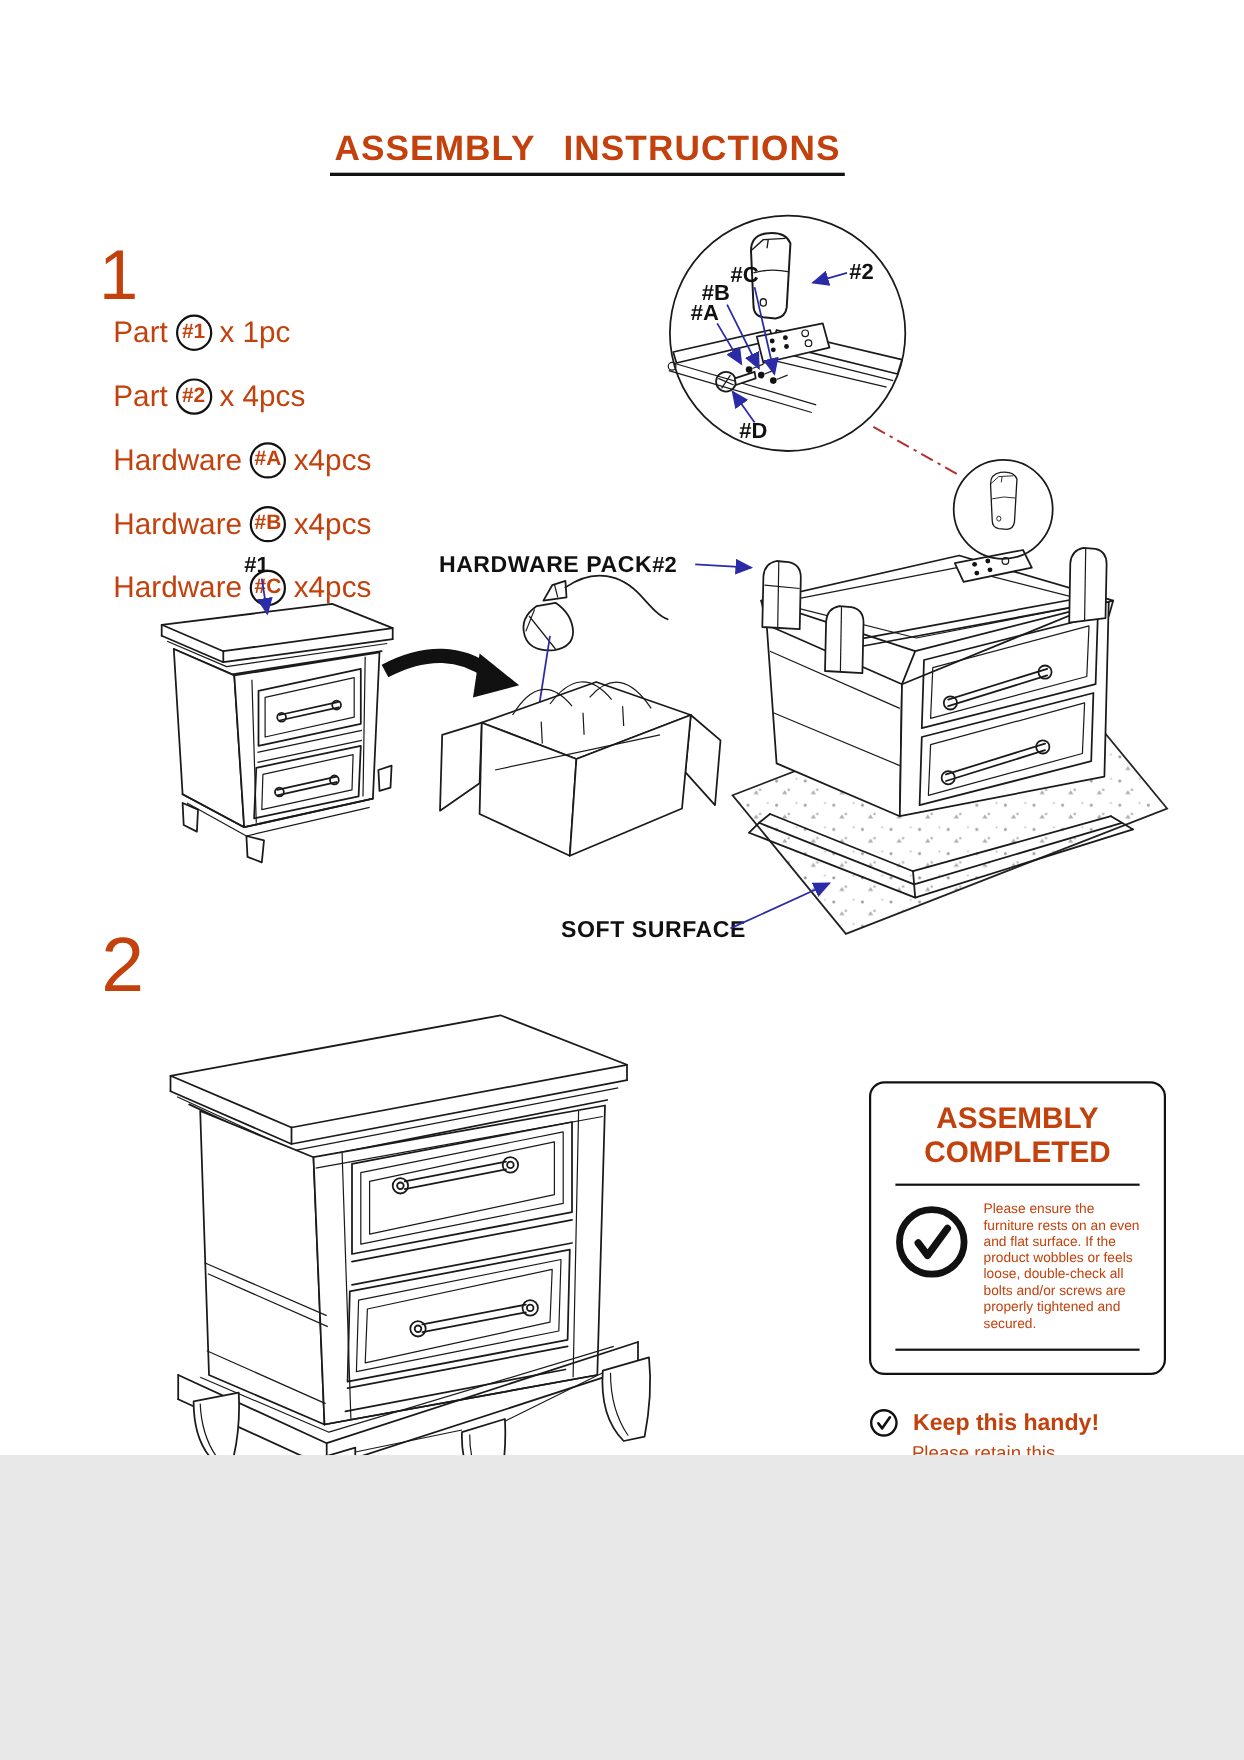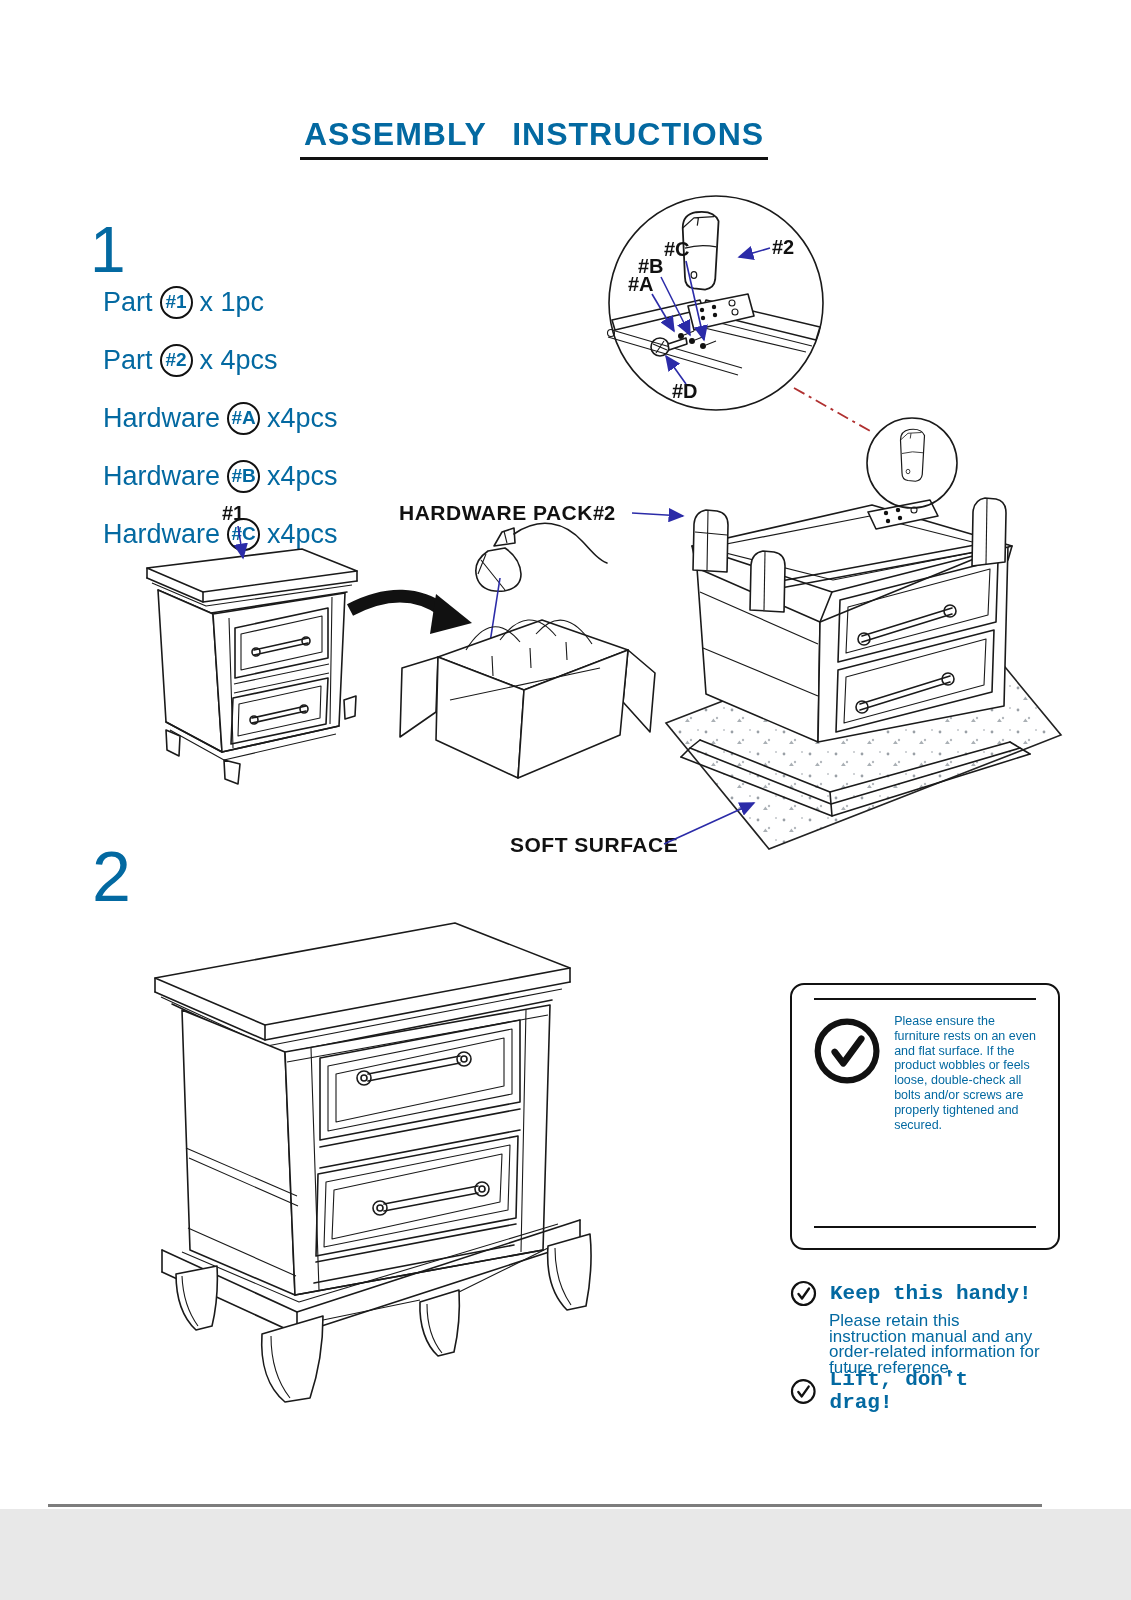--- a/index.html
+++ b/index.html
@@ -1,17 +1,17 @@
 <!DOCTYPE html>
 <html><head>
 <meta charset="utf-8">
 <style>
   html,body{margin:0;padding:0;background:#e8e8e8;}
-  .page{position:relative;width:1131px;height:1509px;background:#ffffff;margin:0 auto;
-        font-family:"Liberation Sans",sans-serif;color:#0369a1;overflow:hidden;}
+  .page{position:relative;width:1131px;height:1323px;background:#ffffff;margin:0 auto;
+        font-family:"Liberation Sans",sans-serif;color:#c2410c;overflow:hidden;}
   .abs{position:absolute;}
 
   .title{left:300px;top:116px;font-size:32px;font-weight:bold;letter-spacing:1px;
          word-spacing:16px;border-bottom:3px solid #111;padding:0 4px 4px 4px;}
 
   .step-num{font-size:64px;font-weight:400;line-height:1;}
   .step1-num{left:90px;top:218px;}
   .step2-num{left:92px;top:842px;font-size:70px;}
 
   .parts-list{left:103px;top:284px;display:flex;flex-direction:column;gap:22px;}
@@ -33,21 +33,21 @@
   .completed-box{left:790px;top:983px;width:270px;height:267px;border:2.5px solid #111;
                  border-radius:14px;box-sizing:border-box;background:#fff;}
   .cb-title{margin-top:16px;text-align:center;font-size:27px;font-weight:bold;line-height:31px;}
   .cb-rule{margin:13px 22px 0 22px;border-top:2px solid #111;}
   .cb-row{display:flex;gap:12px;padding:14px 16px 0 20px;align-items:flex-start;}
   .cb-body{font-size:12.5px;line-height:14.8px;width:156px;margin:0;}
   .cb-rule2{position:absolute;left:22px;right:22px;bottom:20px;border-top:2px solid #111;}
 
   .note{width:250px;}
   .note-head{display:flex;align-items:center;gap:13px;}
-  .note-heading{font-size:21px;font-weight:bold;font-family:Liberation Mono, monospace;}
+  .note-heading{font-size:21px;font-weight:bold;}
   .note-body{margin:6px 0 0 39px;font-size:17px;line-height:15.6px;}
 
   .bottom-rule{left:48px;top:1504px;width:994px;height:2.5px;background:#7d7d7d;}
 </style>
 </head>
 <body>
 
 <div class="page">
 
   <div class="abs title">ASSEMBLY INSTRUCTIONS</div>
@@ -312,20 +312,24 @@
       <path class="lnthin" d="M271,1336 C271,1364 279,1384 290,1398"></path>
       <path class="wfill" d="M548,1246 C546,1274 553,1296 567,1310 L586,1306 C591,1280 592,1254 590,1234 Z"></path>
       <path class="lnthin" d="M555,1248 C555,1272 562,1292 571,1305"></path>
       <path class="wfill" d="M420,1302 C419,1326 426,1345 438,1356 L454,1352 C459,1330 460,1308 459,1290 Z"></path>
       <path class="lnthin" d="M427,1304 C427,1326 433,1342 442,1353"></path>
       <path class="lnthin" d="M323,1320 L420,1300 M459,1292 L548,1248"></path>
     </g>
   </svg>
 
   <div class="abs completed-box">
+    <div class="cb-title">
+      <div>ASSEMBLY</div>
+      <div>COMPLETED</div>
+    </div>
     <div class="cb-rule"></div>
     <div class="cb-row">
       <svg width="74" height="74" viewBox="0 0 74 74">
         <circle cx="37" cy="37" r="31" fill="none" stroke="#111" stroke-width="6.5"></circle>
         <path d="M24,38 L33,50 L52,24" fill="none" stroke="#111" stroke-width="7" stroke-linecap="round" stroke-linejoin="round"></path>
       </svg>
       <p class="cb-body">Please ensure the furniture rests on an even and flat surface. If the product wobbles or feels loose, double-check all bolts and/or screws are properly tightened and secured.</p>
     </div>
     <div class="cb-rule2"></div>
   </div>

